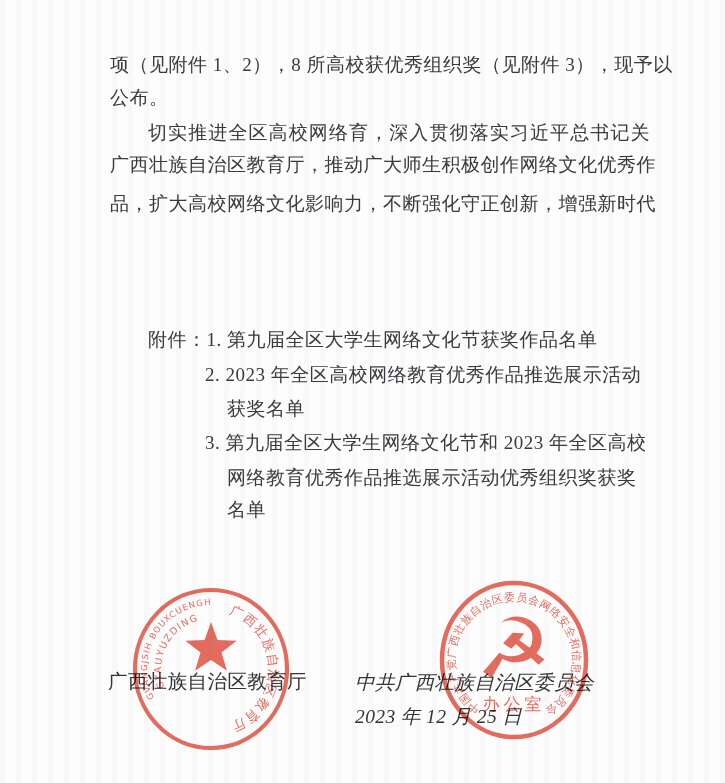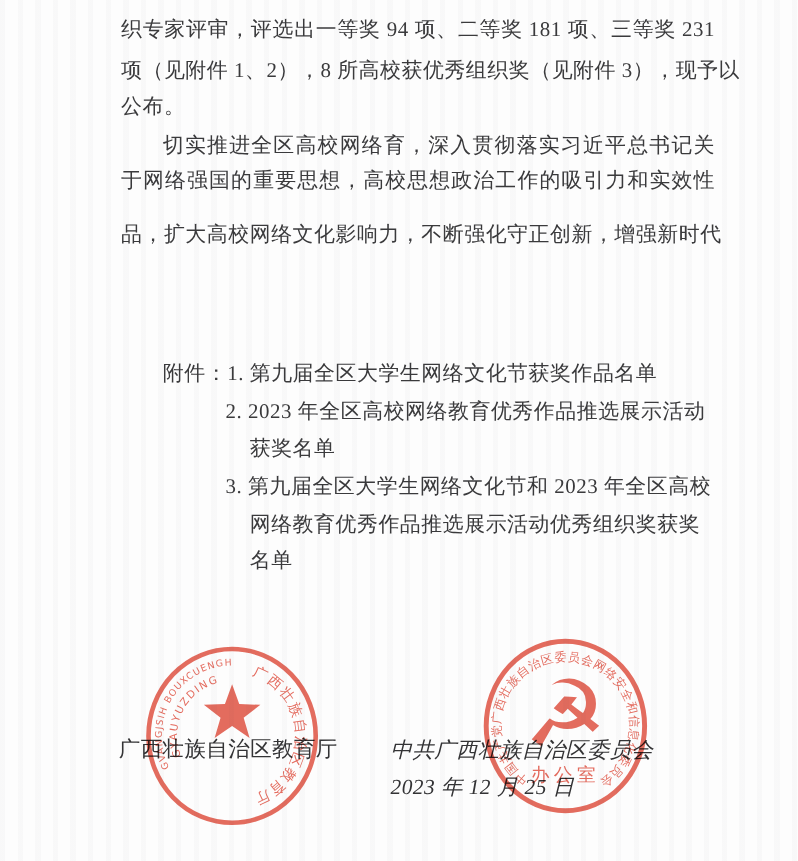--- a/index.html
+++ b/index.html
@@ -48,27 +48,26 @@
     mix-blend-mode:multiply;opacity:0.92;
     pointer-events:none;
   }
   .seal-latin{font-family:"DejaVu Sans","Liberation Sans",sans-serif;}
 </style>
 </head>
 <body>
 
 <div class="page">
 
-  <div class="line just" style="top:16px">织专家评审，评选出一等奖 94 项、二等奖 181 项、三等奖 231</div>
   <div class="line just" style="top:53px">项（见附件 1、2），8 所高校获优秀组织奖（见附件 3），现予以</div>
   <div class="line" style="top:86px">公布。</div>
 
   <div class="line just indent" style="top:121px">切实推进全区高校网络育，深入贯彻落实习近平总书记关</div>
-  <div class="line just" style="top:153px">于网络强国的重要思想，高校思想政治工作的吸引力和实效性</div>
-  <div class="line just" style="top:202px">品，扩大高校网络文化影响力，不断强化守正创新，增强新时代</div>
+  <div class="line just" style="top:153px">广西壮族自治区教育厅，推动广大师生积极创作网络文化优秀作</div>
+  <div class="line just" style="top:192px">品，扩大高校网络文化影响力，不断强化守正创新，增强新时代</div>
 
   <div class="line att" style="top:328px">
     <span>附件：</span><span>1. 第九届全区大学生网络文化节获奖作品名单</span>
   </div>
   <div class="line att-item" style="top:363px">2. 2023 年全区高校网络教育优秀作品推选展示活动</div>
   <div class="line att-cont" style="top:397px">获奖名单</div>
   <div class="line att-item" style="top:431px">3. 第九届全区大学生网络文化节和 2023 年全区高校</div>
   <div class="line att-cont" style="top:466px">网络教育优秀作品推选展示活动优秀组织奖获奖</div>
   <div class="line att-cont" style="top:498px">名单</div>
 

